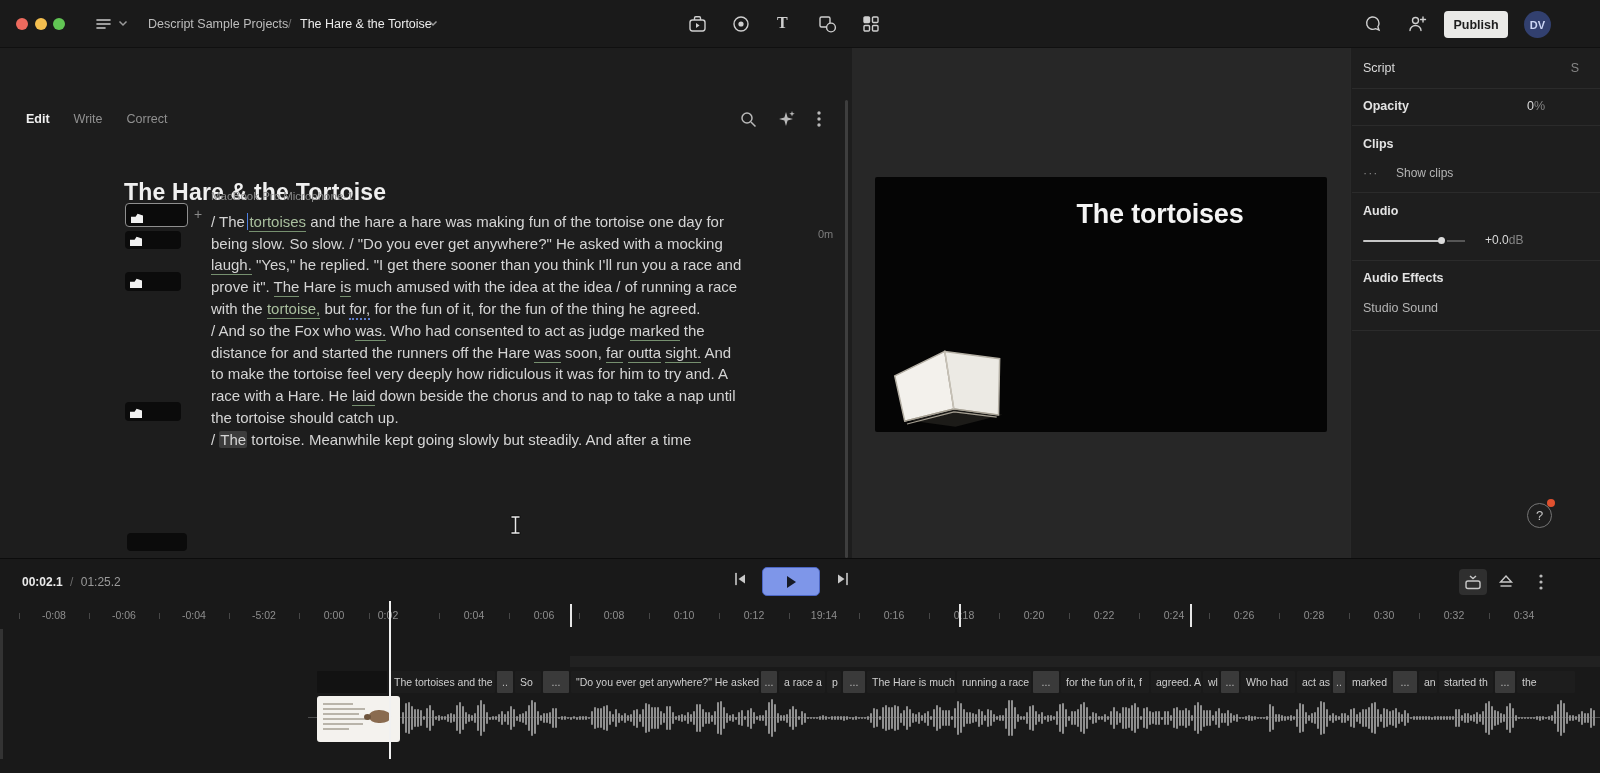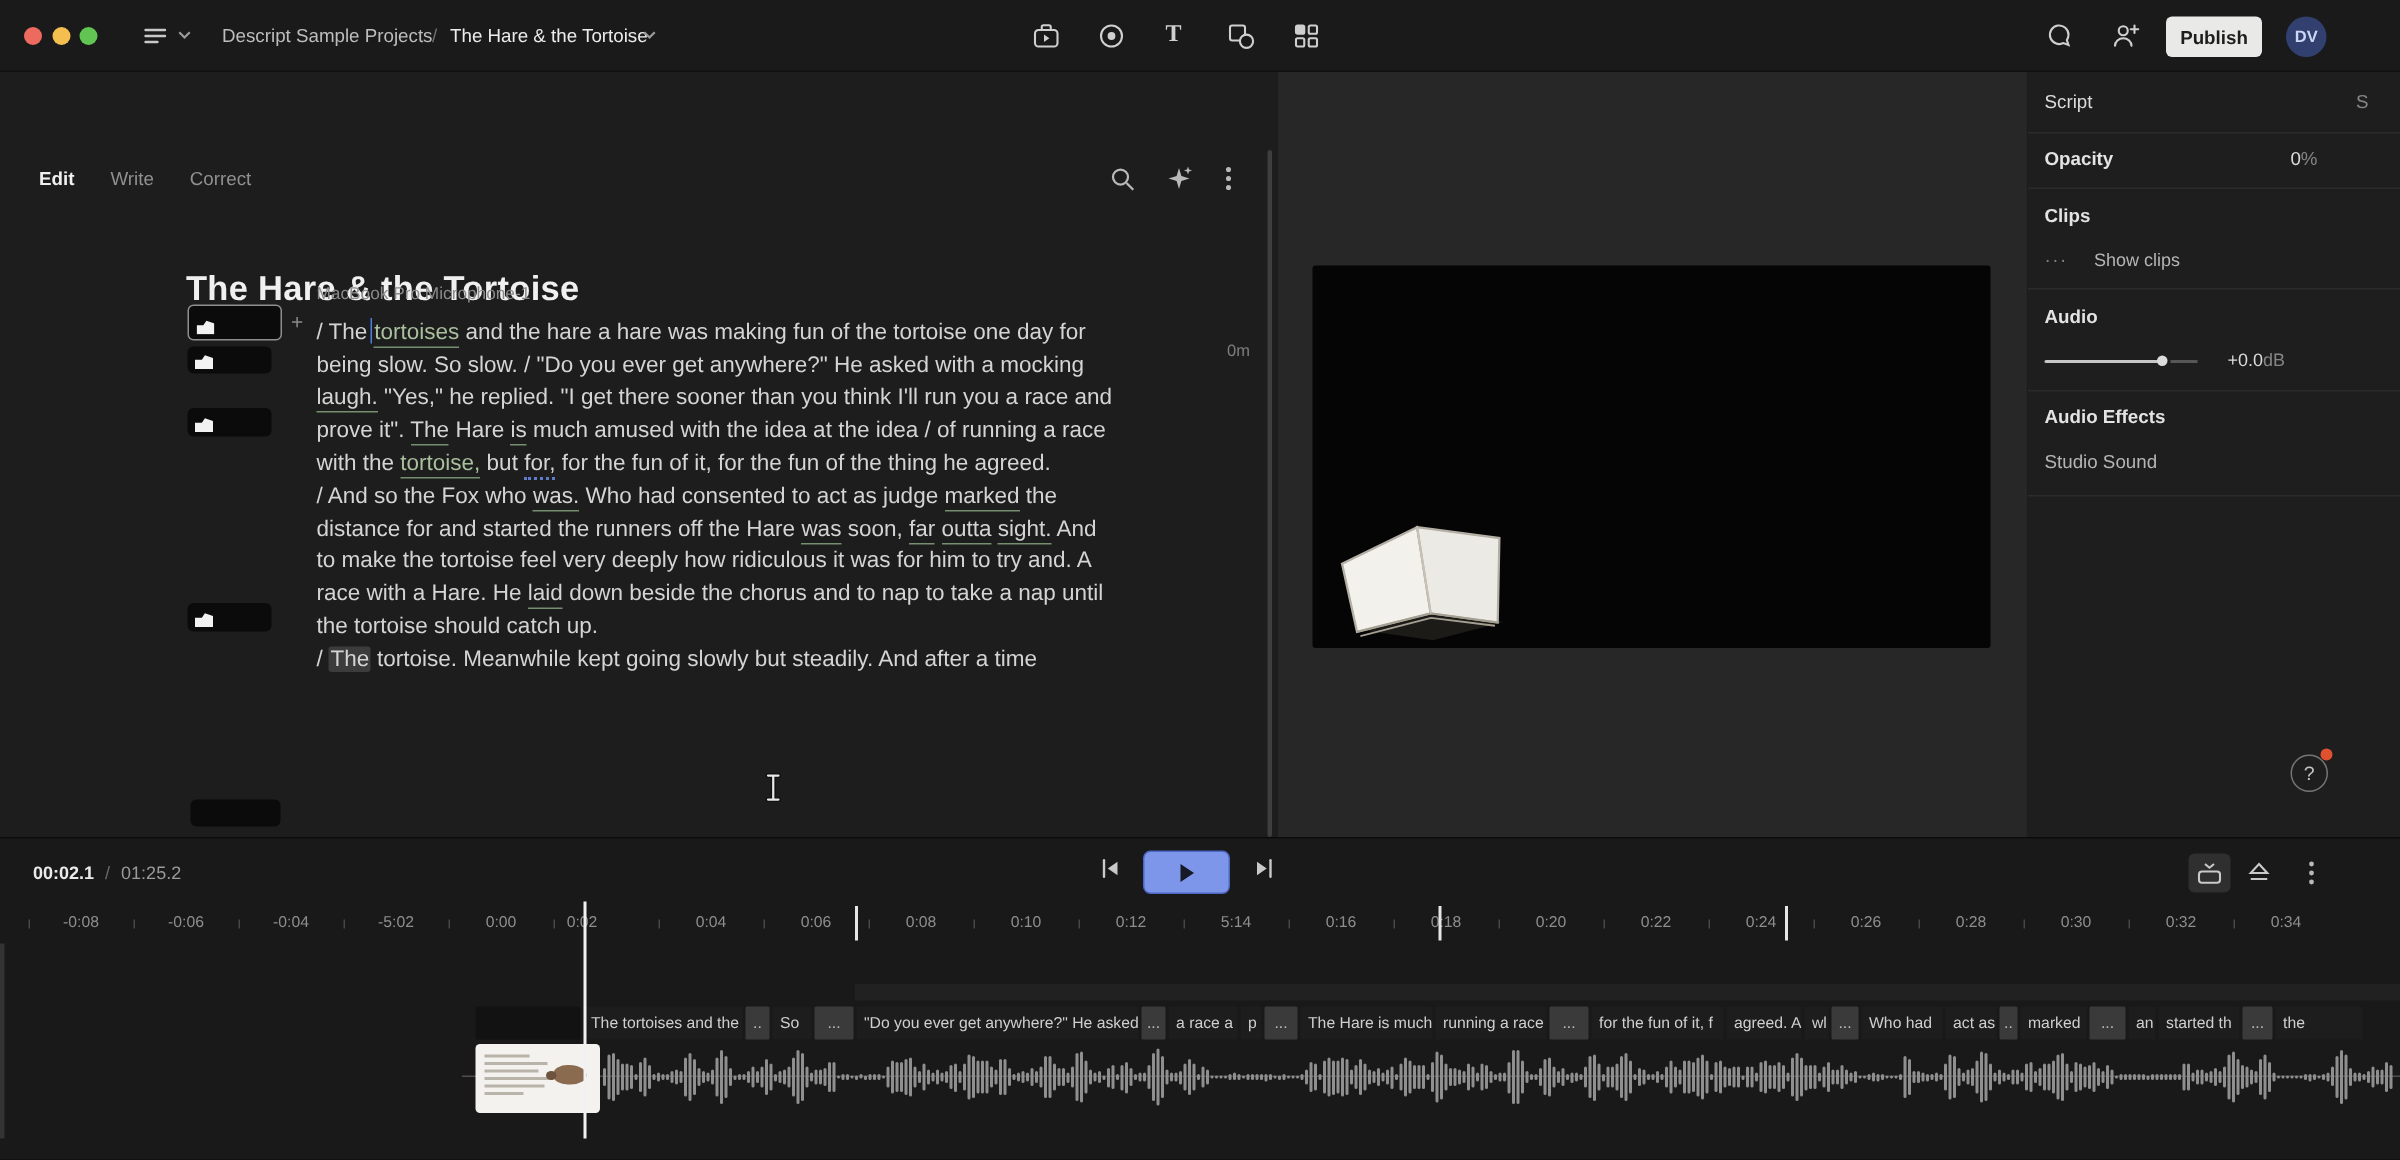--- a/index.html
+++ b/index.html
@@ -246,20 +246,21 @@
         <g stroke="#e9e9e9" stroke-width="1.5" stroke-linecap="round">
             <path d="M3 2 h7 M6.5 2 v16 M3 18 h7"></path>
           </g>
       </svg>
     </div>
   </div>
 
   <div class="preview-panel">
     <div class="canvas">
       <div class="caption">
+        <div>The tortoises</div>
       </div>
       <div class="book">
         <svg width="132" height="115" viewBox="0 0 132 115">
           <polygon points="14,98 66,90 114,102 66,110" fill="#1c1b18"></polygon>
           <polygon points="10,54 62,34 66,92 16,100" fill="#f3f1ec" stroke="#b4afa4" stroke-width="1.5"></polygon>
           <polygon points="62,34 116,46 110,102 66,92" fill="#eceae4" stroke="#b4afa4" stroke-width="1.5"></polygon>
           <path d="M16 100 l50 -8 M18 103 l48 -8 M66 92 l44 10 M66 95 l42 9" stroke="#a59f92" stroke-width="1.2" fill="none"></path>
           <path d="M62 34 L66 92" stroke="#c8c3b8" stroke-width="1.2"></path>
         </svg>
       </div>
@@ -367,21 +368,21 @@
         <div class="ruler-label" style="left: 474px;">0:04</div>
         <div class="ruler-tick" style="left: 439px;"></div>
         <div class="ruler-label" style="left: 544px;">0:06</div>
         <div class="ruler-tick" style="left: 509px;"></div>
         <div class="ruler-label" style="left: 614px;">0:08</div>
         <div class="ruler-tick" style="left: 579px;"></div>
         <div class="ruler-label" style="left: 684px;">0:10</div>
         <div class="ruler-tick" style="left: 649px;"></div>
         <div class="ruler-label" style="left: 754px;">0:12</div>
         <div class="ruler-tick" style="left: 719px;"></div>
-        <div class="ruler-label" style="left: 824px;">5:14</div>
+        <div class="ruler-label" style="left: 824px;">19:14</div>
         <div class="ruler-tick" style="left: 789px;"></div>
         <div class="ruler-label" style="left: 894px;">0:16</div>
         <div class="ruler-tick" style="left: 859px;"></div>
         <div class="ruler-label" style="left: 964px;">0:18</div>
         <div class="ruler-tick" style="left: 929px;"></div>
         <div class="ruler-label" style="left: 1034px;">0:20</div>
         <div class="ruler-tick" style="left: 999px;"></div>
         <div class="ruler-label" style="left: 1104px;">0:22</div>
         <div class="ruler-tick" style="left: 1069px;"></div>
         <div class="ruler-label" style="left: 1174px;">0:24</div>

